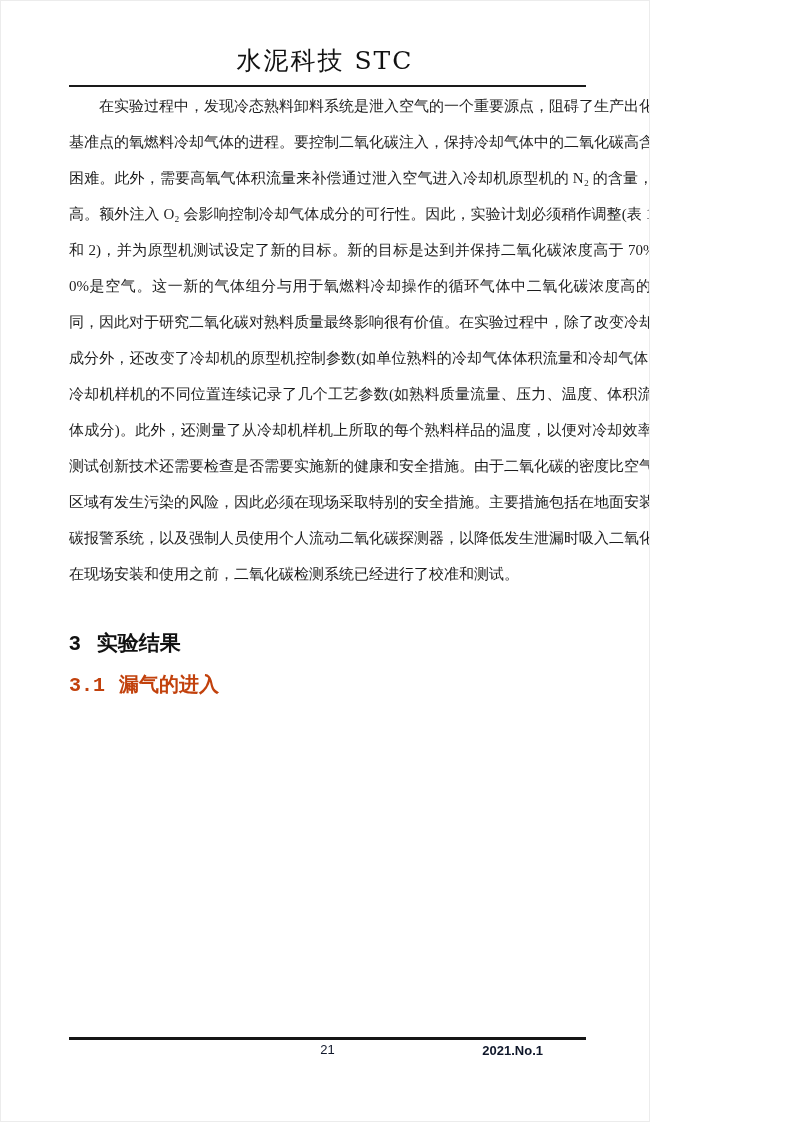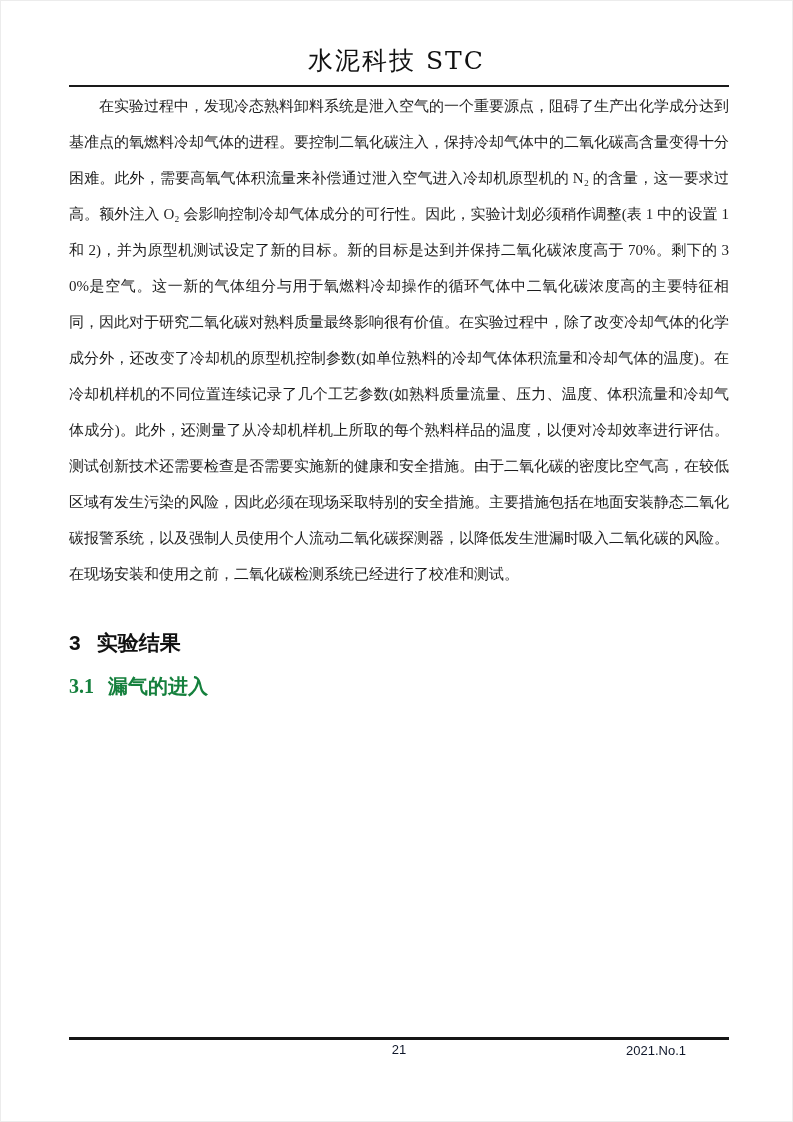--- a/index.html
+++ b/index.html
@@ -2,21 +2,21 @@
 <html><head>
 <meta charset="utf-8">
 <style>
   html, body {
     margin: 0;
     padding: 0;
     background: #ffffff;
   }
   .page {
     position: relative;
-    width: 793px;
+    width: 650px;
     height: 1122px;
     background: #ffffff;
     overflow: hidden;
     box-sizing: border-box;
     border: 1px solid #ececec;
     color: #1c1c1c;
     font-family: "Liberation Serif", "DejaVu Serif", serif;
   }
   
   .journal-title {
@@ -59,25 +59,25 @@
     margin: 36px 0 0 0;
     font-family: "Liberation Sans", "DejaVu Sans", sans-serif;
     font-weight: 700;
     font-size: 21px;
     line-height: 30px;
     color: #111111;
   }
   .section-heading .sec-num { margin-right: 16px; }
   .subsection-heading {
     margin: 14px 0 8px 0;
-    font-family: Liberation Serif, serif;
+    font-family: Liberation Mono, monospace;
     font-weight: 700;
     font-size: 20px;
     line-height: 28px;
-    color: #15803d;
+    color: #c2410c;
   }
   .subsection-heading .sec-num { margin-right: 14px; }
   
   .footer {
     position: absolute;
     top: 1036px;
     left: 68px;
     right: 63px;
     border-top: 3px solid #161616;
   }
@@ -88,20 +88,21 @@
     font-size: 13px;
     color: #0f172a;
   }
   .page-number {
     text-align: center;
   }
   .issue-number {
     position: absolute;
     top: 3px;
     right: 43px;
+    font-weight: bold;
   }
 </style>
 </head>
 <body>
 
 <div class="page">
 
   <div class="journal-title">水泥科技 STC</div>
 
   <div class="header-rule"></div>

